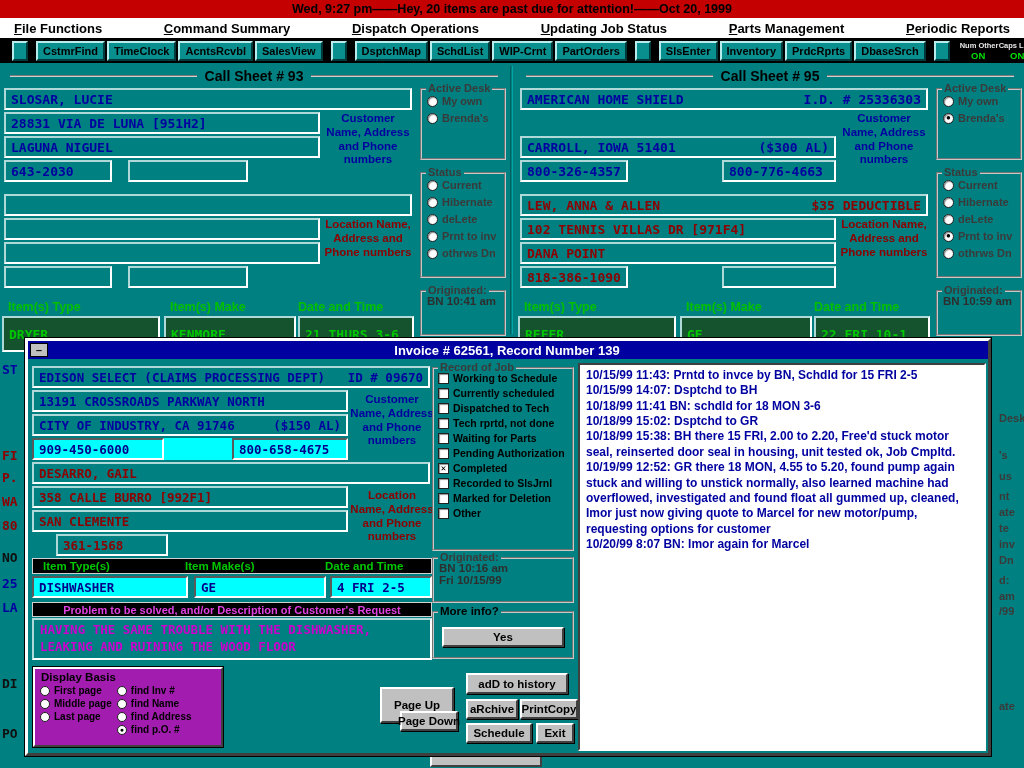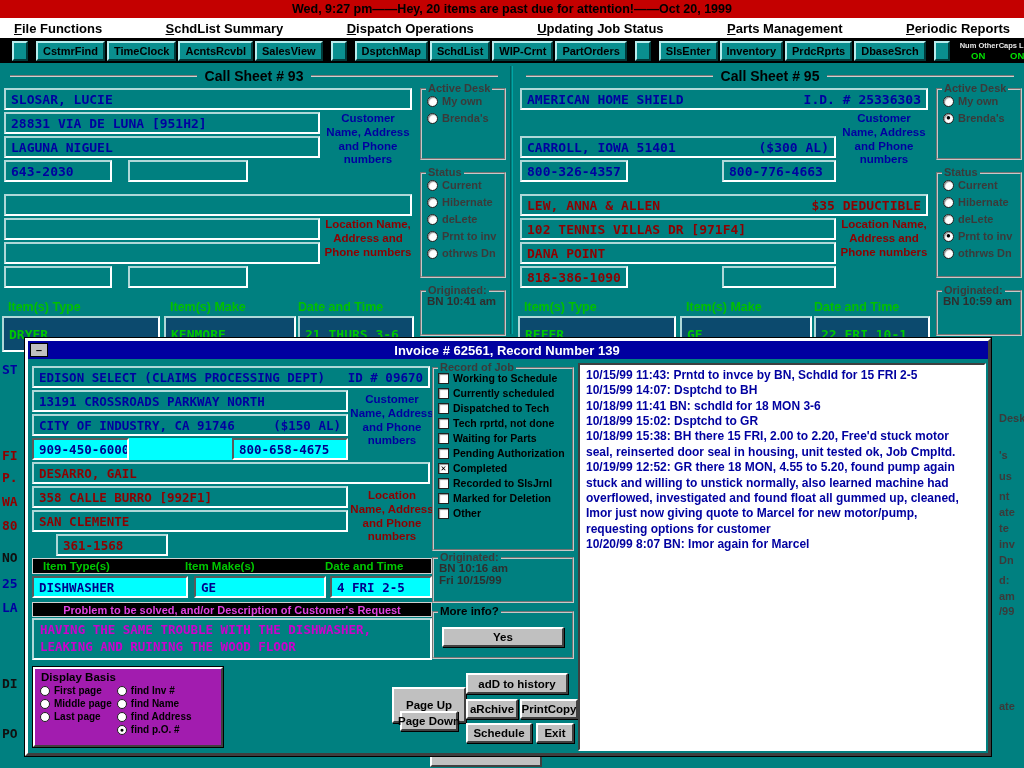--- a/index.html
+++ b/index.html
@@ -30,21 +30,21 @@
   .sheet-title::before,.sheet-title::after{content:"";flex:1;border-top:2px groove #CFCFCF;margin:0 8px;position:static}
   .sheet-title span{position:static}
   .field{height:22px;background:#008080;border:2px solid;border-color:#AFD8D8 #FFF #FFF #AFD8D8;display:flex;align-items:center;padding:0 5px;font:bold 13px "DejaVu Sans Mono",monospace;color:#0000A0;white-space:nowrap;overflow:hidden}
   .field span{position:static}
   .field .rt{margin-left:auto;padding-left:6px}
   .field.maroon{color:#8E0000}
   .f12{font-size:12.5px}
   .side-label{text-align:center;font:bold 11.5px "Liberation Sans",sans-serif;line-height:1.2;color:#0000A0}
   .side-label.maroon-l{color:#8E0000}
   .ih{font:bold 12.5px "Liberation Sans",sans-serif;color:#00C000;white-space:nowrap}
-  .icell{height:20px;background:#0c4a6e;border:2px solid;border-color:#AFD8D8 #FFF #FFF #AFD8D8;display:flex;align-items:center;padding:16px 5px;font:bold 13px "DejaVu Sans Mono",monospace;color:#00C800;white-space:nowrap;overflow:hidden}
+  .icell{height:20px;background:#14532d;border:2px solid;border-color:#AFD8D8 #FFF #FFF #AFD8D8;display:flex;align-items:center;padding:16px 5px;font:bold 13px "DejaVu Sans Mono",monospace;color:#00C800;white-space:nowrap;overflow:hidden}
   .gbox{border:2px groove #C8C8C8}
   .gbox .gtitle{position:absolute;top:-8px;left:4px;background:#008080;padding:0 2px;font:bold 11px "Liberation Sans",sans-serif;color:#3A3A3A;white-space:nowrap}
   .rrow{position:static;display:flex;align-items:center;margin:5px 2px 0 5px;font:bold 11px "Liberation Sans",sans-serif;color:#3A3A3A;white-space:nowrap}
   .rrow > *{position:static}
   .radio{flex:0 0 11px;width:11px;height:11px;border-radius:50%;background:#FFF;border:1px solid #202020;box-shadow:inset 1px 1px 1px #909090;margin-right:4px;display:flex;align-items:center;justify-content:center;font-size:8px;line-height:1;color:#000}
   .orig-val{position:static;font:bold 11.5px "Liberation Sans",sans-serif;color:#2E2E2E;padding:3px 0 0 5px;white-space:nowrap}
   #vdiv{left:510px;top:66px;width:3px;height:268px;border-left:1px solid #005F5F;border-right:1px solid #00A6A6}
 
   
   .lfrag{left:2px;font:bold 13px "DejaVu Sans Mono",monospace;white-space:nowrap;z-index:2}
@@ -86,21 +86,21 @@
 </style>
 </head>
 <body>
 
 <div id="screen">
 
   <div id="alert-bar">Wed, 9:27 pm——Hey, 20 items are past due for attention!——Oct 20, 1999</div>
 
   <div id="menu-bar">
     <div class="menu-item">File Functions</div>
-    <div class="menu-item">SchdList Summary</div>
+    <div class="menu-item">Command Summary</div>
     <div class="menu-item">Dispatch Operations</div>
     <div class="menu-item">Updating Job Status</div>
     <div class="menu-item">Parts Management</div>
     <div class="menu-item">Periodic Reports</div>
   </div>
 
   <div id="toolbar">
     <div class="tsep"></div>
     <div class="tbtn">CstmrFind</div>
     <div class="tbtn">TimeClock</div>
@@ -297,21 +297,21 @@
       <div class="field f12" style="left:4px;top:7px;width:398px">
           <span>EDISON SELECT (CLAIMS PROCESSING DEPT)</span>
           <span class="rt">ID # 09670</span>
         </div>
       <div class="field f12" style="left:4px;top:31px;width:316px">13191 CROSSROADS PARKWAY NORTH</div>
       <div class="field f12" style="left:4px;top:55px;width:316px">
           <span>CITY OF INDUSTRY, CA 91746</span>
           <span class="rt">($150 AL)</span>
         </div>
       <div class="cyan-strip" style="left:4px;top:79px;width:316px;height:22px">
-        <div class="field cyan f12" style="left:0;width:97px">909-450-6000</div>
+        <div class="field cyan f12" style="left:0;width:132px">909-450-6000</div>
         <div class="field cyan f12" style="left:200px;width:116px">800-658-4675</div>
       </div>
       <div class="side-label" style="left:322px;top:34px;width:84px">Customer Name, Address and Phone numbers</div>
       <div class="field f12 maroon" style="left:4px;top:103px;width:398px">DESARRO, GAIL</div>
       <div class="field f12 maroon" style="left:4px;top:127px;width:316px">358 CALLE BURRO [992F1]</div>
       <div class="side-label maroon-l" style="left:322px;top:130px;width:84px">Location Name, Address and Phone numbers</div>
       <div class="field f12 maroon" style="left:4px;top:151px;width:316px">SAN CLEMENTE</div>
       <div class="field f12 maroon" style="left:28px;top:175px;width:112px">361-1568</div>
       <div class="bar" style="left:4px;top:199px;width:400px;height:16px">
         <span class="bh bh1">Item Type(s)</span>
@@ -356,21 +356,21 @@
                 <span class="radio small"></span>
                 <span>find Address</span>
               </div>
             <div class="dbrow">
                 <span class="radio small">●</span>
                 <span>find p.O. #</span>
               </div>
           </div>
         </div>
       </div>
-      <div class="btn" style="left:364px;top:328px;width:74px;height:36px">Page Up</div>
+      <div class="btn" style="left:352px;top:328px;width:74px;height:36px">Page Up</div>
       <div class="btn" style="left:372px;top:352px;width:58px;height:20px">Page Down</div>
       <div class="btn" style="left:438px;top:314px;width:102px;height:21px">adD to history</div>
       <div class="btn" style="left:438px;top:340px;width:52px;height:20px">aRchive</div>
       <div class="btn" style="left:492px;top:340px;width:58px;height:20px">PrintCopy</div>
       <div class="btn" style="left:438px;top:364px;width:66px;height:20px">Schedule</div>
       <div class="btn" style="left:508px;top:364px;width:38px;height:20px">Exit</div>
       <div class="gbox" style="left:404px;top:8px;width:142px;height:184px">
         <span class="gtitle">Record of Job</span>
         <div class="crow">
             <span class="check"></span>

